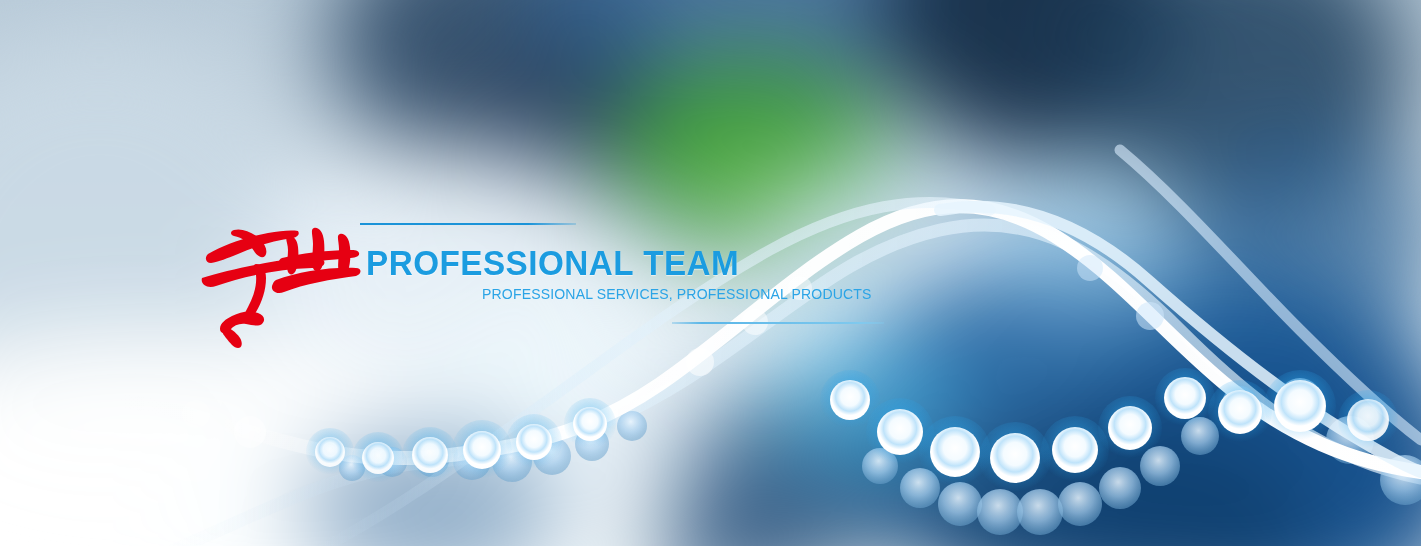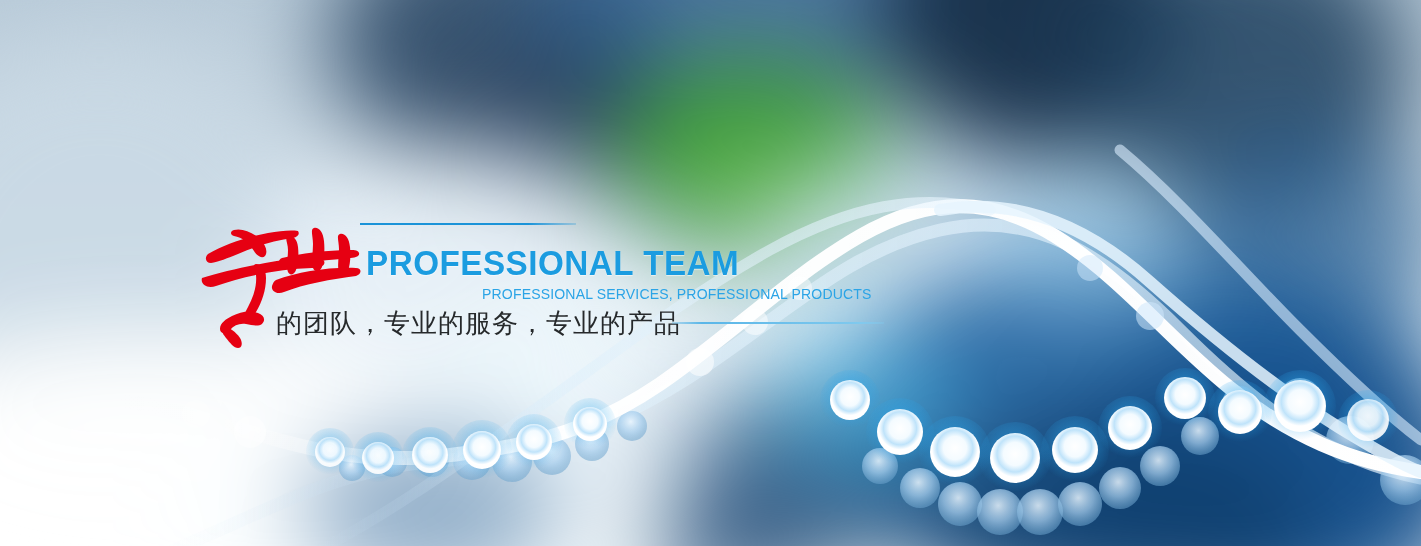--- a/index.html
+++ b/index.html
@@ -360,19 +360,18 @@
                  C83,89 77,85 78,80 C79,77 80,75 82,74 Z"></path>
       </g>
     </svg>
 
     <div id="rule-top"></div>
 
     <div id="title-en">PROFESSIONAL TEAM</div>
 
     <div id="subtitle-en">PROFESSIONAL SERVICES, PROFESSIONAL PRODUCTS</div>
 
-    <div id="subtitle-cn">的团队，专业的服务，专业的产品</div>
 
     <div id="rule-bottom"></div>
 
   </div>
 
 </div>
 
 </body></html>

